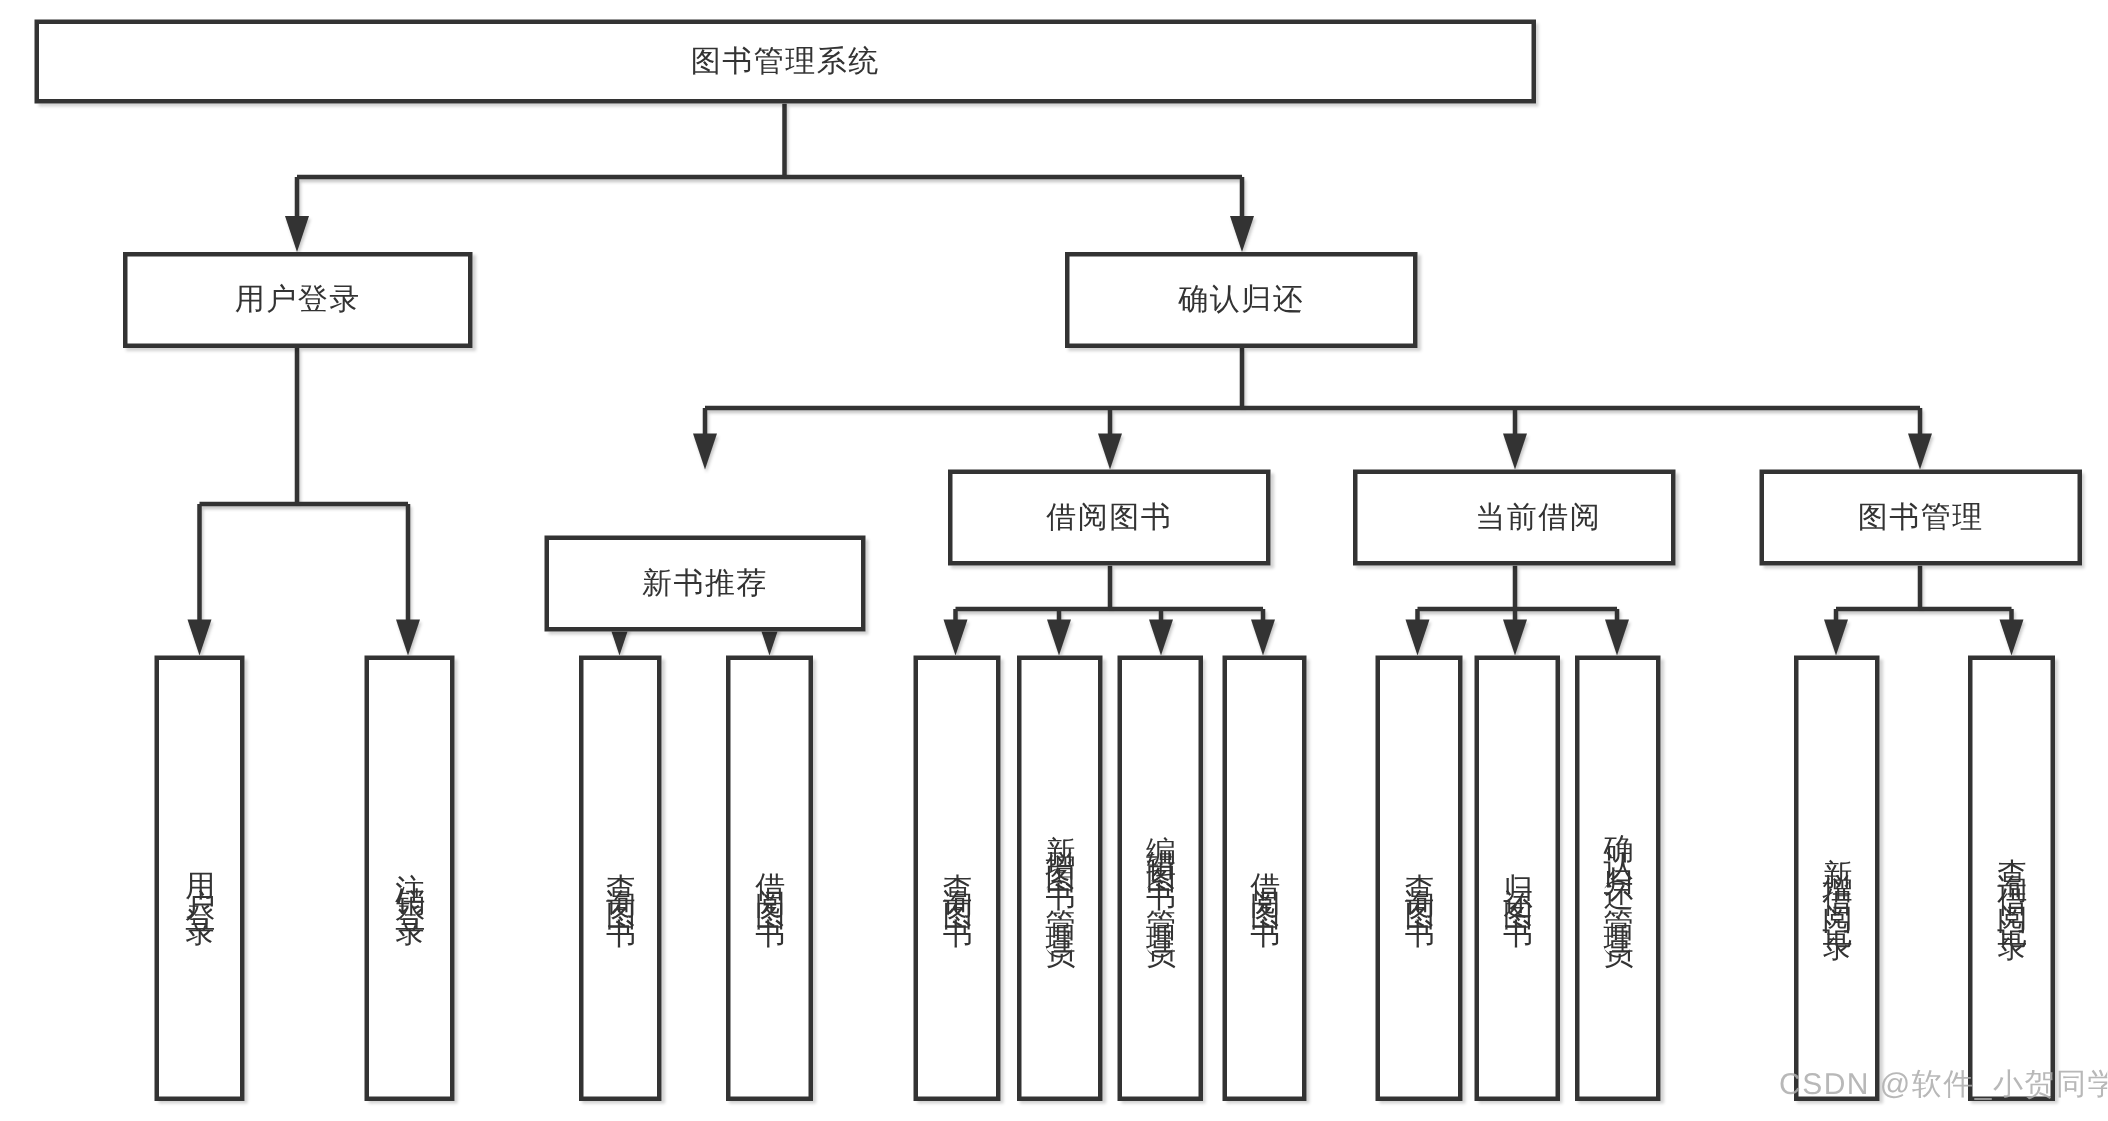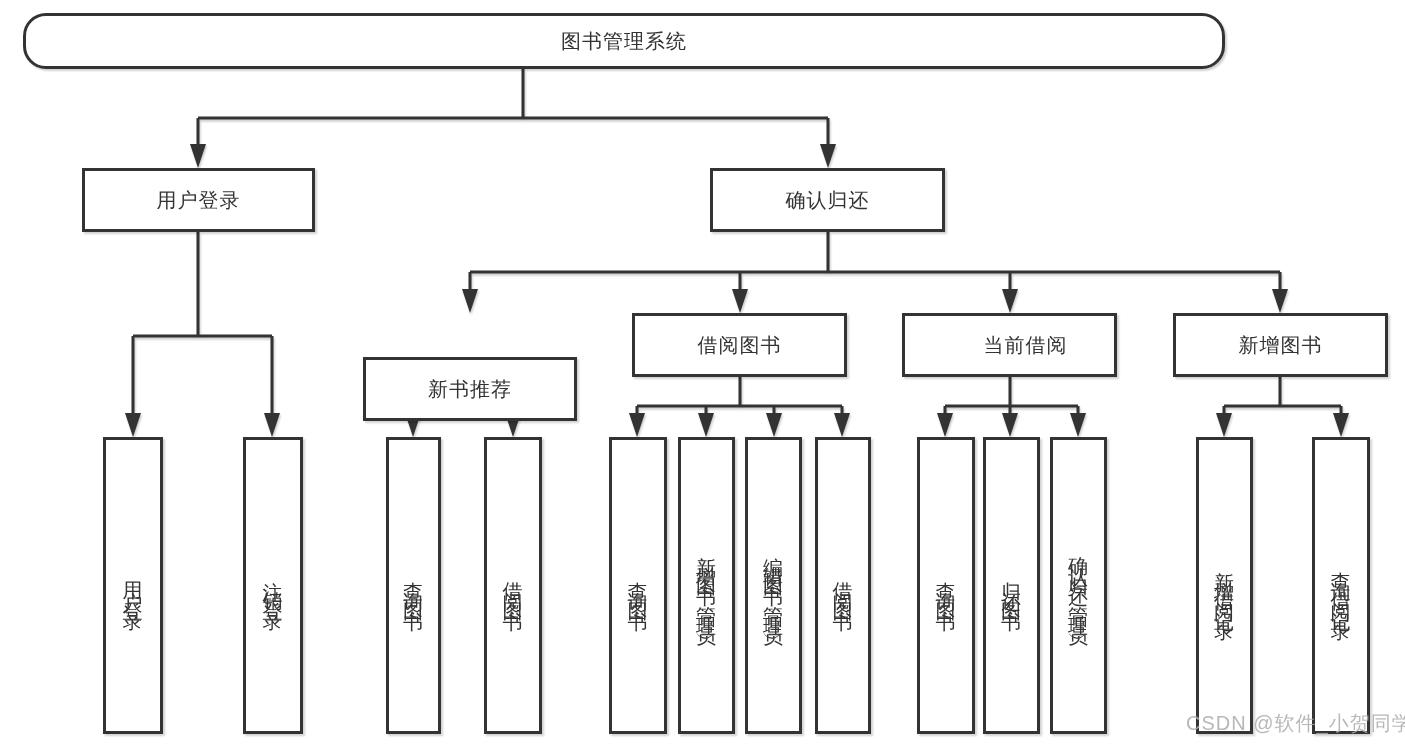--- a/index.html
+++ b/index.html
@@ -120,42 +120,42 @@
       <polygon points="766,413 782,413 774,437"></polygon>
       <polygon points="834,413 850,413 842,437"></polygon>
       <polygon points="937,413 953,413 945,437"></polygon>
       <polygon points="1002,413 1018,413 1010,437"></polygon>
       <polygon points="1070,413 1086,413 1078,437"></polygon>
       <polygon points="1216,413 1232,413 1224,437"></polygon>
       <polygon points="1333,413 1349,413 1341,437"></polygon>
     </g>
   </svg>
 
-  <div class="box" style="left:23px; top:13px; width:1202px; height:56px;border-radius:23px;">
+  <div class="box" style="left:23px; top:13px; width:1001px; height:56px;">
     <span class="hlabel">图书管理系统</span>
   </div>
 
   <div class="box" style="left:82px; top:168px; width:233px; height:64px;">
     <span class="hlabel">用户登录</span>
   </div>
   <div class="box" style="left:710px; top:168px; width:235px; height:64px;">
     <span class="hlabel">确认归还</span>
   </div>
 
   <div class="box" style="left:363px; top:313px; width:214px; height:64px;margin-top:44px;">
     <span class="hlabel">新书推荐</span>
   </div>
   <div class="box" style="left:632px; top:313px; width:215px; height:64px;">
     <span class="hlabel">借阅图书</span>
   </div>
   <div class="box" style="left:902px; top:313px; width:215px; height:64px;padding-left:32px;">
     <span class="hlabel">当前借阅</span>
   </div>
   <div class="box" style="left:1173px; top:313px; width:215px; height:64px;">
-    <span class="hlabel">新增图书</span>
+    <span class="hlabel">图书管理</span>
   </div>
 
   <div class="box" style="left:103px; top:437px; width:60px; height:297px;">
     <span class="vlabel">用户登录</span>
   </div>
   <div class="box" style="left:243px; top:437px; width:60px; height:297px;">
     <span class="vlabel">注销登录</span>
   </div>
 
   <div class="box" style="left:386px; top:437px; width:55px; height:297px;">

